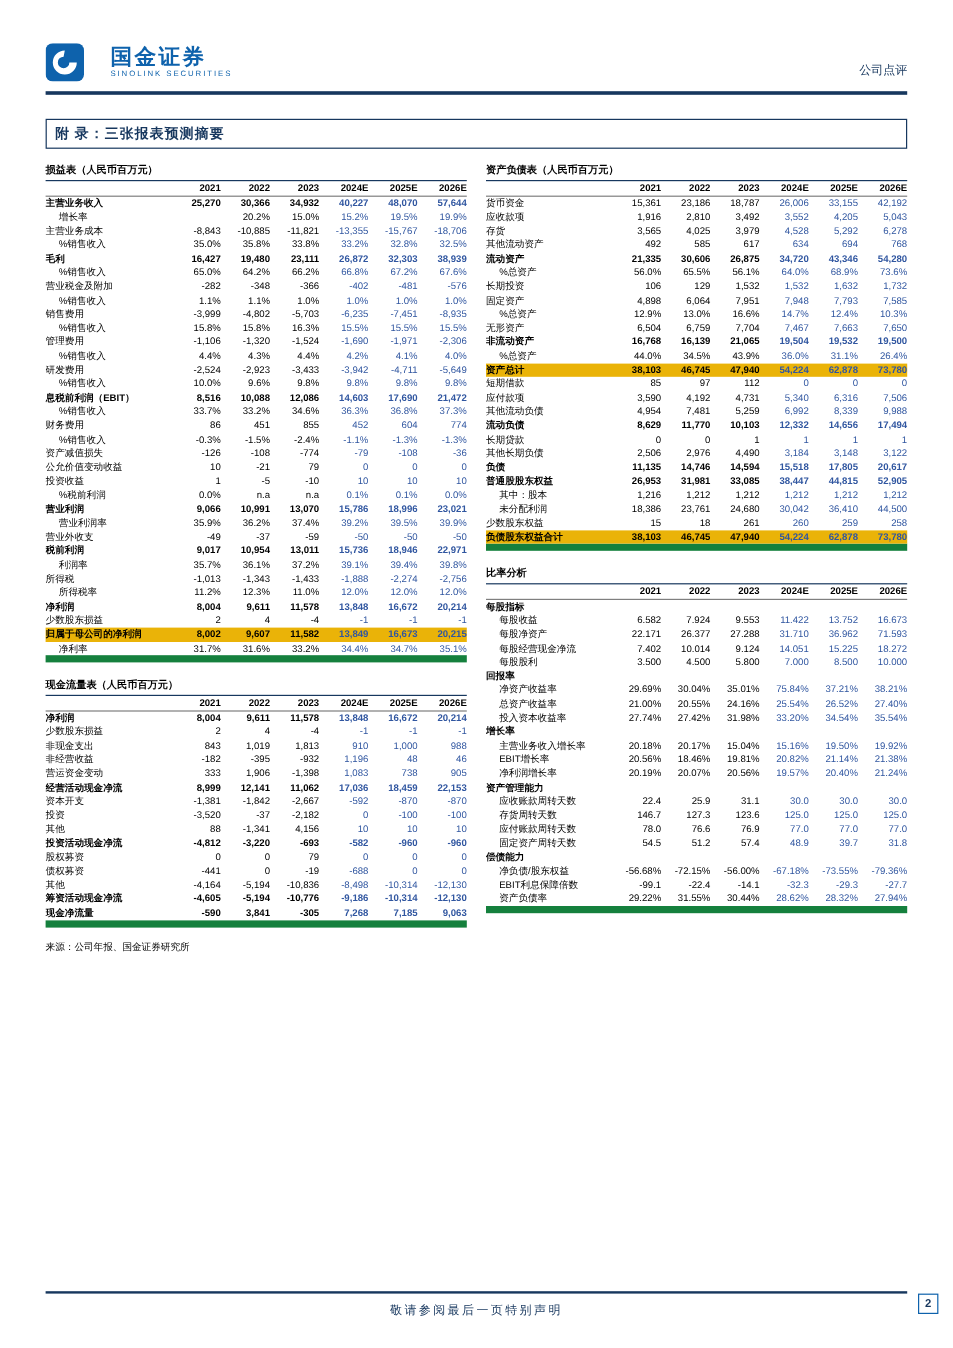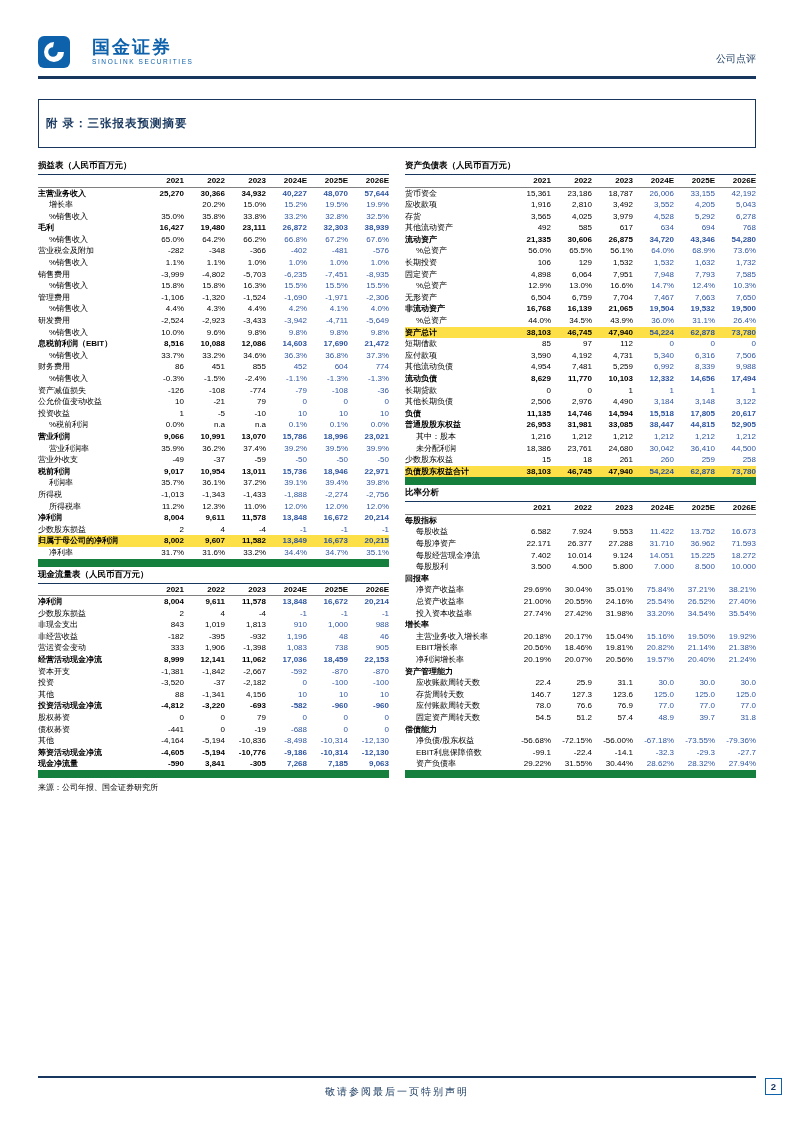--- a/index.html
+++ b/index.html
@@ -15,46 +15,46 @@
   .brand { display:flex; align-items:center; gap:22px; }
   .logo-box { width:32px; height:32px; flex:0 0 32px; }
   .brand-text { display:flex; flex-direction:column; line-height:1; }
   .brand-cn { font-size:18px; font-weight:bold; color:#0e62ac; letter-spacing:2px; }
   .brand-en { font-size:6.5px; color:#0e62ac; letter-spacing:1.6px; margin-top:3px; }
   .doc-type { font-size:10px; color:#17375e; padding-bottom:2px; }
   .hdr-rule { height:3px; background:#17375e; margin-top:8px; }
 
   
   .title-box {
-    margin-top:20px; border:1px solid #17375e; padding:16px 7px;
+    margin-top:20px; border:1px solid #17375e; padding:4px 7px;
     font-family:"Liberation Serif", serif;
     font-size:11.5px; font-weight:bold; color:#17375e; letter-spacing:1px;
   }
 
   
   .cols { display:flex; gap:16px; margin-top:10px; }
   .col { flex:1 1 0; min-width:0; }
 
   
-  section[data-table] { border-bottom:8px solid #15803d; }
+  section[data-table] { border-bottom:6px solid #15803d; margin-bottom:11px; }
   .tbl-title {
     font-size:8.5px; font-weight:bold; color:#000;
     border-bottom:1.5px solid #17375e; padding:2px 0 2px 0;
   }
   .trow {
     display:grid; grid-template-columns:minmax(0,1fr) repeat(6,41px);
     height:11.6px; line-height:11.6px; font-size:8px; white-space:nowrap;
   }
   .trow.thead { font-weight:bold; border-bottom:1px solid #7f7f7f; height:12.5px; line-height:12.5px; }
   .trow .lbl { text-align:left; overflow:hidden; }
   .trow .lbl.ind { padding-left:11px; }
   .trow .val { text-align:right; }
   .trow .val.est { color:#3056a0; }
   .trow.b { font-weight:bold; }
-  .trow.hl { background:#fde047; }
+  .trow.hl { background:#eab308; }
   .trow.grp .lbl { font-weight:bold; }
 
   .source { font-size:8px; margin-top:4px; color:#000; }
 
   
   .footer { position:absolute; left:38px; right:38px; bottom:24px; }
   .footer-rule { height:2px; background:#17375e; }
   .footer-text {
     text-align:center; margin-top:7px; font-size:10px; color:#17375e;
     font-family:"Liberation Serif", serif; letter-spacing:2px;
@@ -117,20 +117,29 @@
           <div class="trow">
             <span class="lbl ind">增长率</span>
             <span class="val"></span>
             <span class="val">20.2%</span>
             <span class="val">15.0%</span>
             <span class="val est">15.2%</span>
             <span class="val est">19.5%</span>
             <span class="val est">19.9%</span>
           </div>
           <div class="trow">
+            <span class="lbl">主营业务成本</span>
+            <span class="val">-8,843</span>
+            <span class="val">-10,885</span>
+            <span class="val">-11,821</span>
+            <span class="val est">-13,355</span>
+            <span class="val est">-15,767</span>
+            <span class="val est">-18,706</span>
+          </div>
+          <div class="trow">
             <span class="lbl ind">%销售收入</span>
             <span class="val">35.0%</span>
             <span class="val">35.8%</span>
             <span class="val">33.8%</span>
             <span class="val est">33.2%</span>
             <span class="val est">32.8%</span>
             <span class="val est">32.5%</span>
           </div>
           <div class="trow b">
             <span class="lbl">毛利</span>

